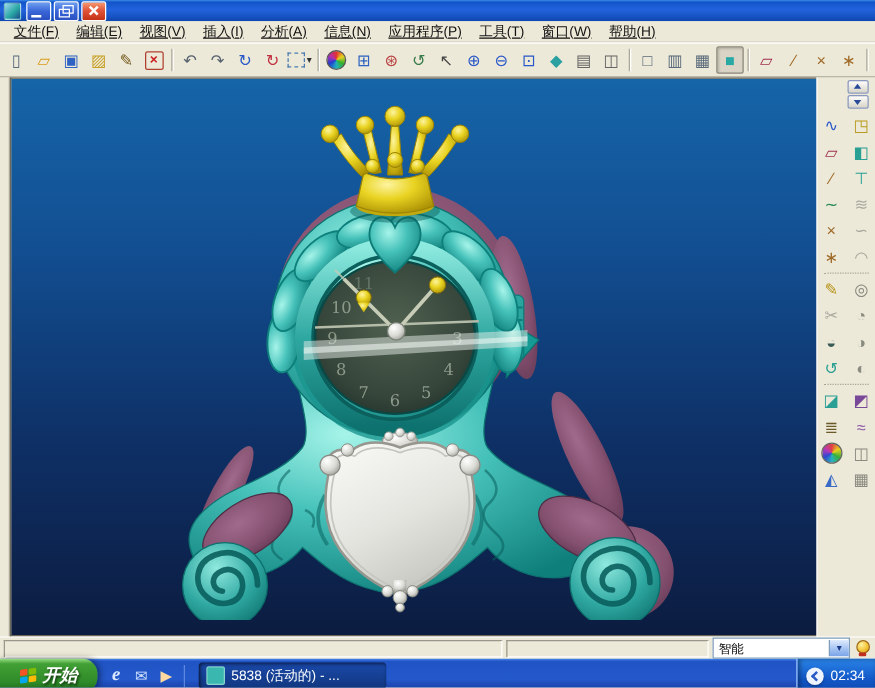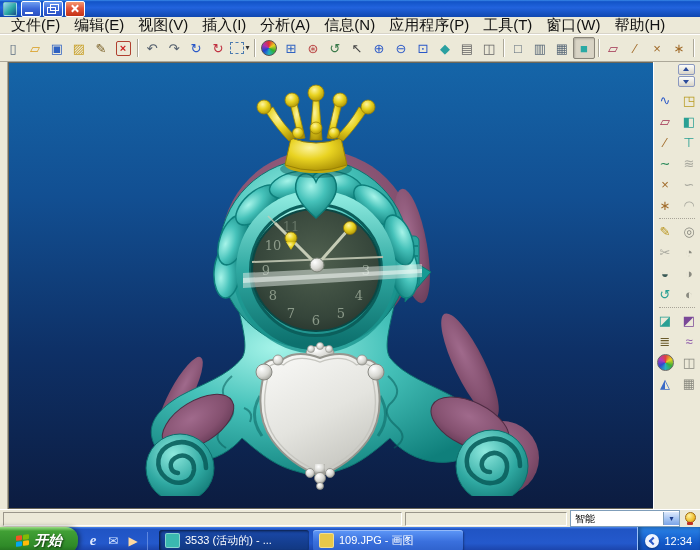--- a/index.html
+++ b/index.html
@@ -17,21 +17,21 @@
     background:linear-gradient(180deg,#6f9ef0 0%,#3a66d8 50%,#2a4fc0 100%);}
   .wb.min::after{content:"";position:absolute;left:3px;bottom:2px;width:8px;height:2px;background:#fff;}
   .wb.rest::before{content:"";position:absolute;left:3px;top:5px;width:7px;height:5px;border:1px solid #fff;background:transparent;}
   .wb.rest::after{content:"";position:absolute;left:6px;top:2px;width:7px;height:5px;border:1px solid #fff;}
   .wb.close{background:linear-gradient(180deg,#f59a72 0%,#e2553a 45%,#c33215 100%);}
   .wb.close::before,.wb.close::after{content:"";position:absolute;left:8px;top:2px;width:2px;height:9px;background:#fff;}
   .wb.close::before{transform:rotate(45deg);}  .wb.close::after{transform:rotate(-45deg);}
   
   .menubar{height:16px;display:flex;align-items:center;padding-left:4px;background:#ece9d8;
     border-bottom:1px solid #d8d4c8;}
-  .menu-item{font-size:15px;padding:0 7px;white-space:nowrap;color:#111;}
+  .menu-item{font-size:11px;padding:0 7px;white-space:nowrap;color:#111;text-decoration:underline;}
   
   .toolbar{height:26px;display:flex;align-items:center;padding:0 2px;background:#ece9d8;
     border-top:1px solid #fff;border-bottom:1px solid #aca899;}
   .tb{width:20px;height:20px;flex:none;display:flex;align-items:center;justify-content:center;
     font-size:13px;line-height:1;border:1px solid transparent;border-radius:2px;}
   .tb.boxed{font-weight:bold;}
   .tb.boxed .bx{border:1px solid #b04030;border-radius:2px;width:13px;height:13px;display:flex;
     align-items:center;justify-content:center;font-size:11px;}
   .tb.active{background:#d9d4c5;border:1px solid #8a867a;box-shadow:inset 1px 1px 2px #00000033;}
   .tsep{width:1px;height:18px;background:#aca899;box-shadow:1px 0 0 #fff;margin:0 3px;flex:none;}
@@ -436,23 +436,19 @@
     <span>开始</span>
   </div>
   <div class="ql">
     <span class="ql-ic ie" style="color: rgb(220, 232, 255);">e</span>
     <span class="ql-ic" style="color: rgb(207, 224, 255);">✉</span>
     <span class="ql-ic" style="color: rgb(255, 217, 160);">▶</span>
     <span class="qdiv"></span>
   </div>
   <div class="task active">
     <span class="task-ic" style="background: rgb(58, 184, 176);"></span>
-    <span>3533 (活动的) - ...</span>
-  </div>
-  <div class="task inactive">
-    <span class="task-ic" style="background: rgb(232, 200, 74);"></span>
-    <span>109.JPG - 画图</span>
+    <span>5838 (活动的) - ...</span>
   </div>
   <div class="tray">
     <span class="chev"></span>
-    <span class="time">12:34</span>
+    <span class="time">02:34</span>
   </div>
 </div>
 
 </body></html>

